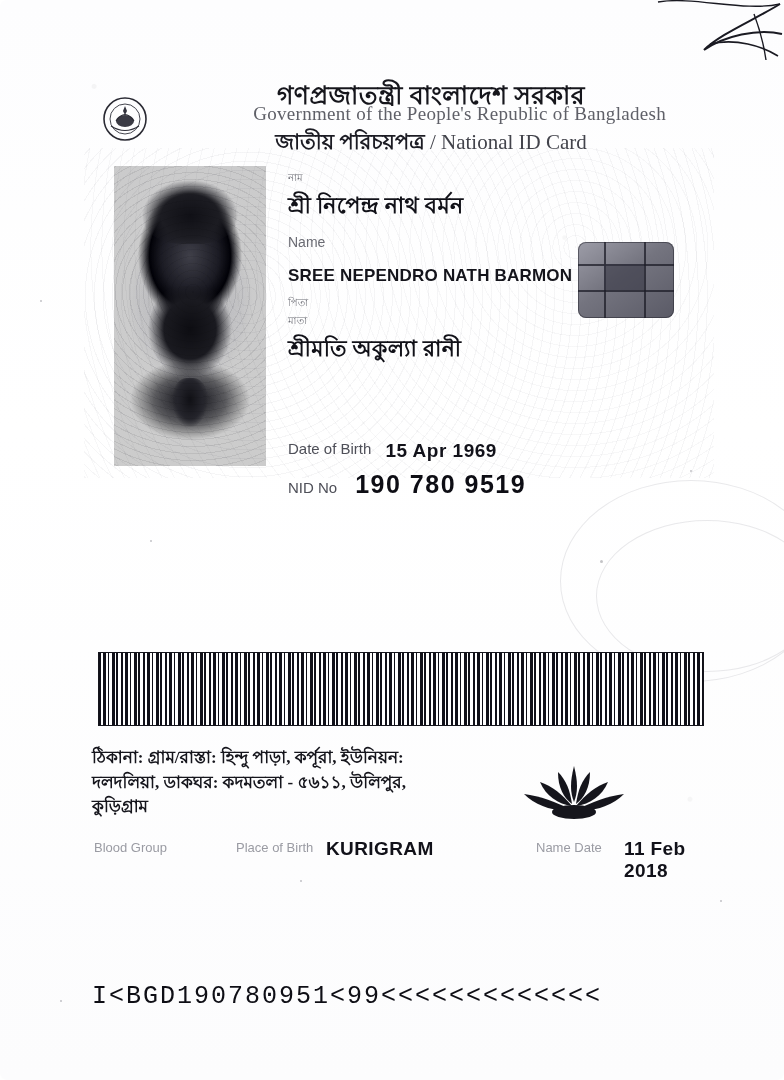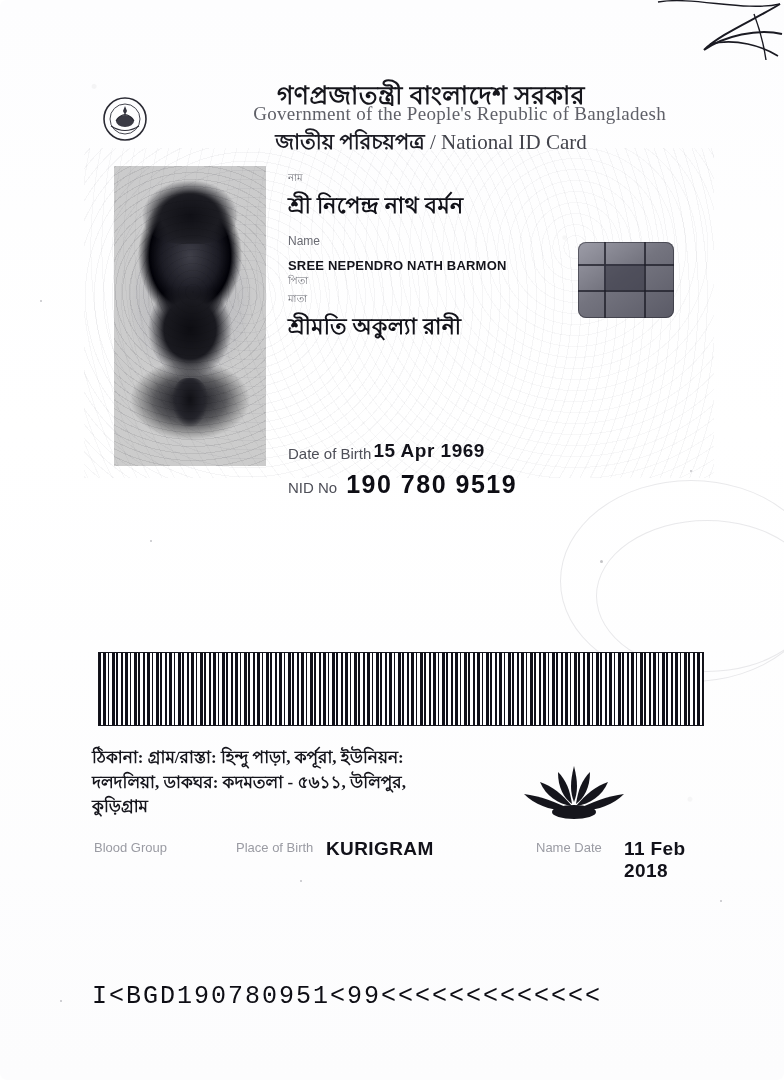--- a/index.html
+++ b/index.html
@@ -163,65 +163,66 @@
   .fields { position: absolute; left: 204px; top: 112px; width: 400px; }
   .f-lbl-bn {
     font-family: "Liberation Serif", serif;
     font-size: 10px;
     color: #6c6d75;
     margin-bottom: 1px;
     letter-spacing: .2px;
   }
   .f-lbl-en {
     font-family: "Liberation Sans", sans-serif;
-    font-size: 12px;
+    font-size: 14px;
     color: #6a6b73;
-    margin-bottom: 10px;
+    margin-bottom: 16px;
   }
   .f-val-bn {
     font-family: "Liberation Serif", serif;
     font-size: 22px;
     font-weight: bold;
     color: #111118;
     letter-spacing: .3px;
     margin-bottom: 9px;
   }
   .f-val-en {
     font-family: "Liberation Sans", sans-serif;
-    font-size: 13px;
+    font-size: 17px;
     font-weight: bold;
     color: #14141b;
     letter-spacing: .2px;
+    margin-bottom: 9px;
   }
 
   .row-dob {
     position: absolute;
     left: 204px;
     top: 382px;
     display: flex;
-    align-items: flex-end;
-    gap: 2px;
+    align-items: flex-start;
+    gap: 14px;
   }
   .row-dob .lab {
     font-size: 15px;
     color: #4e4f58;
   }
   .row-dob .val {
     font-size: 19px;
     font-weight: bold;
     color: #12121a;
     letter-spacing: .5px;
   }
   .row-nid {
     position: absolute;
     left: 204px;
     top: 412px;
     display: flex;
     align-items: baseline;
-    gap: 9px;
+    gap: 18px;
   }
   .row-nid .lab {
     font-size: 15px;
     color: #4e4f58;
   }
   .row-nid .val {
     font-size: 25px;
     font-weight: bold;
     color: #0d0d14;
     letter-spacing: 1.5px;

